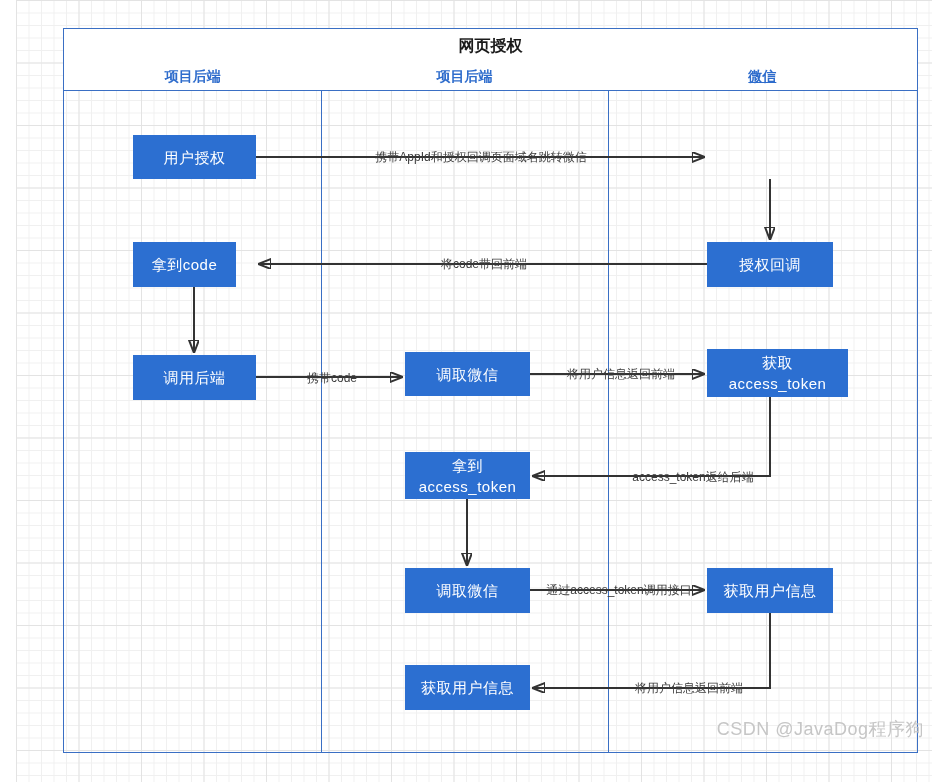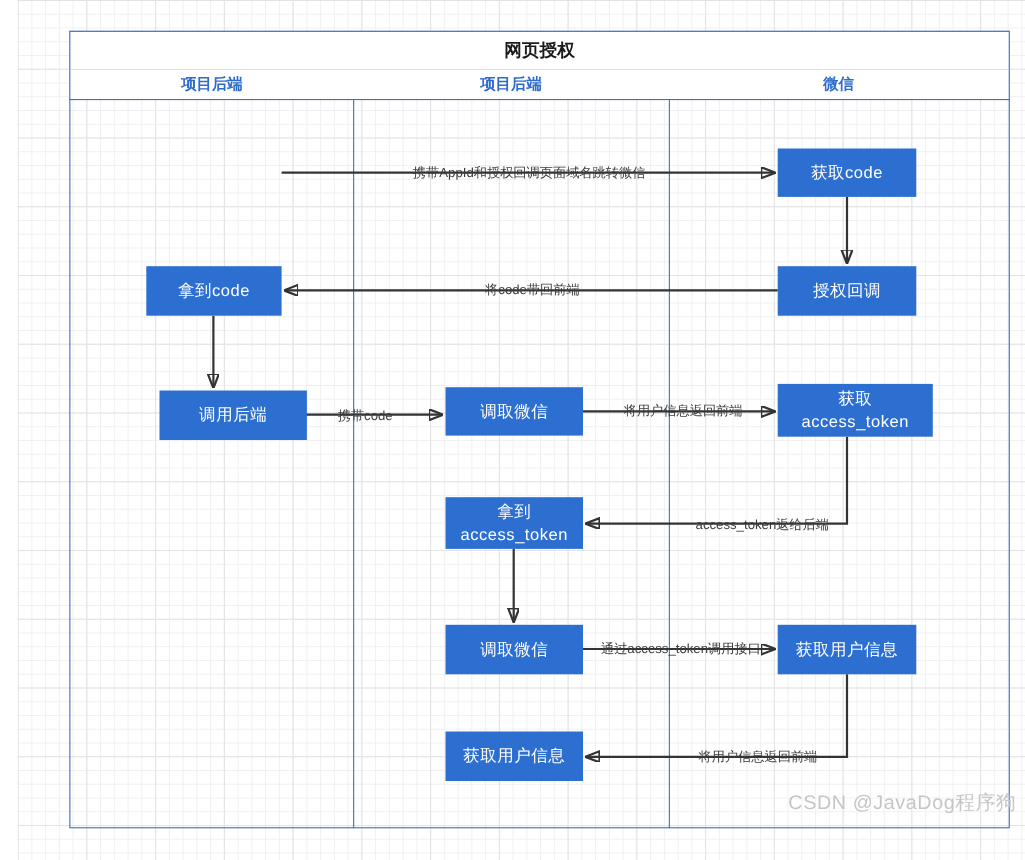--- a/index.html
+++ b/index.html
@@ -48,21 +48,21 @@
     border-bottom: 1px solid #3a6fc4;
     display: flex;
   }
   .lane-head {
     display: flex; align-items: center; justify-content: center;
     font-size: 14px; font-weight: bold; color: #2e6ccc;
     height: 100%;
   }
   .lane-head.c1 { width: 258px; }
   .lane-head.c2 { width: 287px; }
-  .lane-head.c3 { width: 310px; }
+  .lane-head.c3 { width: 310px; text-decoration: underline; }
 
   .lane-divider {
     position: absolute;
     top: 63px;
     width: 1px;
     height: 690px;
     background: #3a6fc4;
   }
   .lane-divider.d1 { left: 305px; }
   .lane-divider.d2 { left: 592px; }
@@ -131,24 +131,24 @@
     <path d="M691 264 L243 264" marker-end="url(#arrow)"></path>
     <path d="M178 287 L178 352" marker-end="url(#arrow)"></path>
     <path d="M240 377 L386 377" marker-end="url(#arrow)"></path>
     <path d="M514 374 L688 374" marker-end="url(#arrow)"></path>
     <path d="M754 397 L754 476 L517 476" marker-end="url(#arrow)"></path>
     <path d="M451 499 L451 565" marker-end="url(#arrow)"></path>
     <path d="M514 590 L688 590" marker-end="url(#arrow)"></path>
     <path d="M754 613 L754 688 L517 688" marker-end="url(#arrow)"></path>
   </svg>
 
-  <div class="node" style="left:691px;top:135px;width:126px;height:44px">获取code</div>
-  <div class="node" style="left:117px;top:242px;width:123px;height:45px">拿到code</div>
+  <div class="node" style="left:117px;top:135px;width:123px;height:44px">用户授权</div>
+  <div class="node" style="left:117px;top:242px;width:103px;height:45px">拿到code</div>
   <div class="node" style="left:691px;top:242px;width:126px;height:45px">授权回调</div>
-  <div class="node" style="left:129px;top:355px;width:134px;height:45px">调用后端</div>
+  <div class="node" style="left:117px;top:355px;width:123px;height:45px">调用后端</div>
   <div class="node" style="left:389px;top:352px;width:125px;height:44px">调取微信</div>
   <div class="node" style="left:691px;top:349px;width:141px;height:48px">获取
 access_token</div>
   <div class="node" style="left:389px;top:452px;width:125px;height:47px">拿到
 access_token</div>
   <div class="node" style="left:389px;top:568px;width:125px;height:45px">调取微信</div>
   <div class="node" style="left:691px;top:568px;width:126px;height:45px">获取用户信息</div>
   <div class="node" style="left:389px;top:665px;width:125px;height:45px">获取用户信息</div>
 
   <div class="edge-label" style="left:465px;top:157px">携带AppId和授权回调页面域名跳转微信</div>

